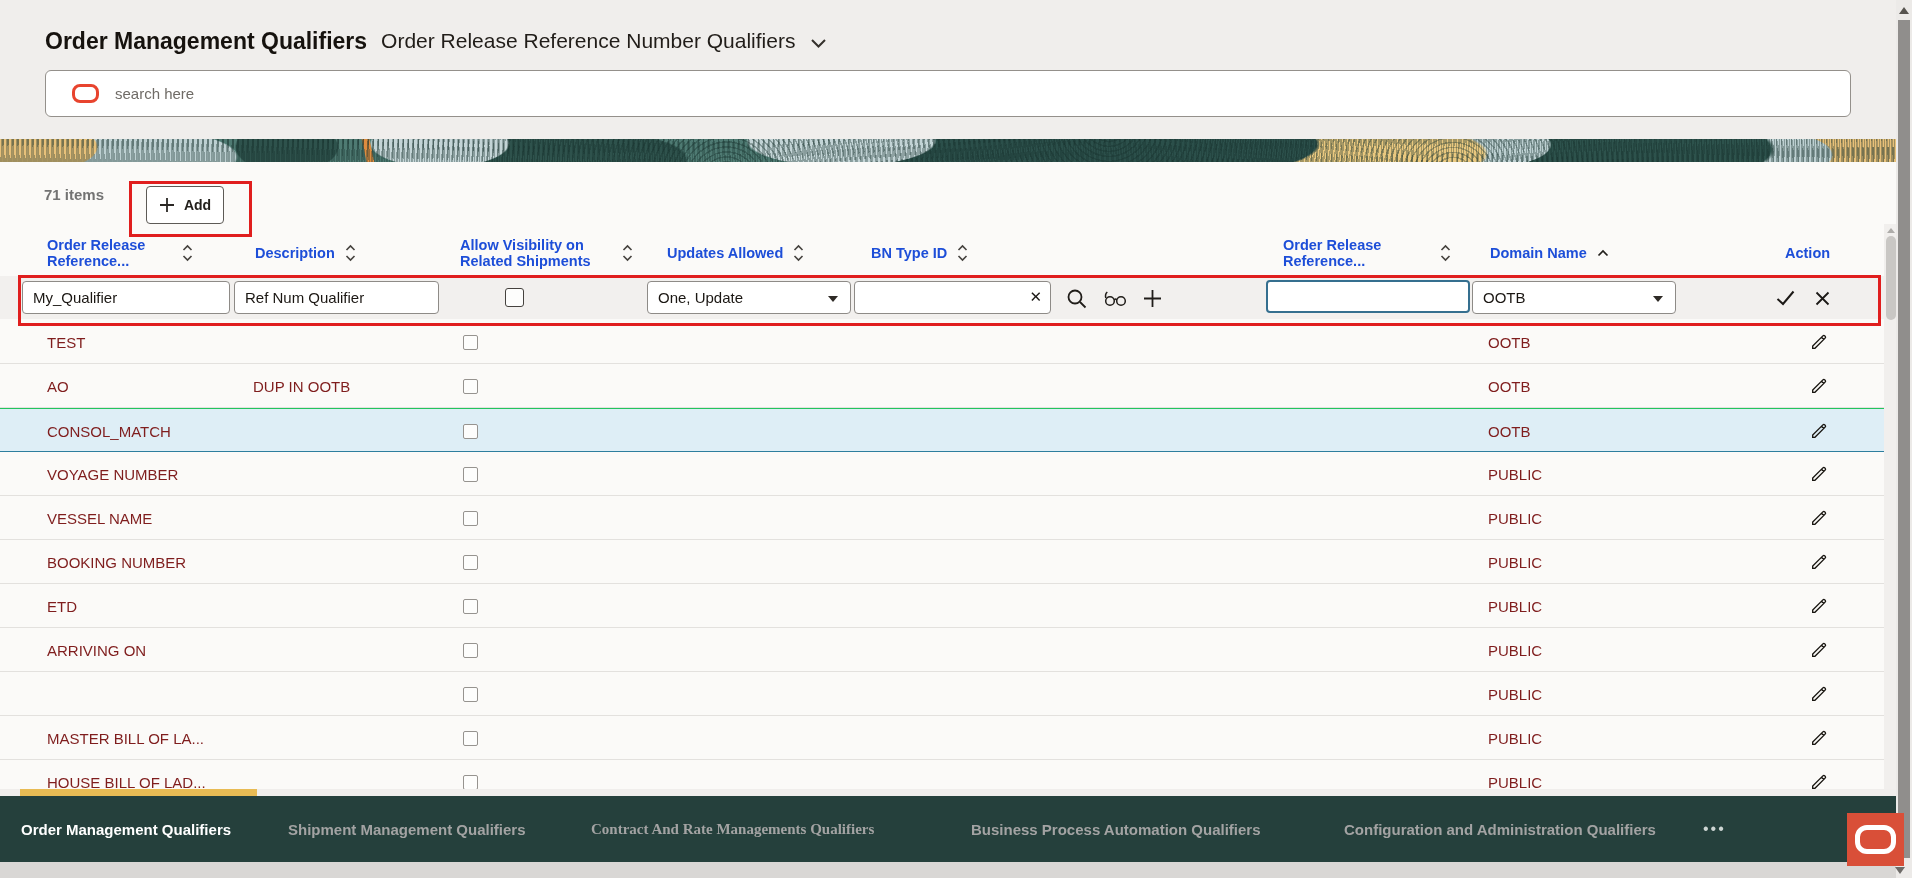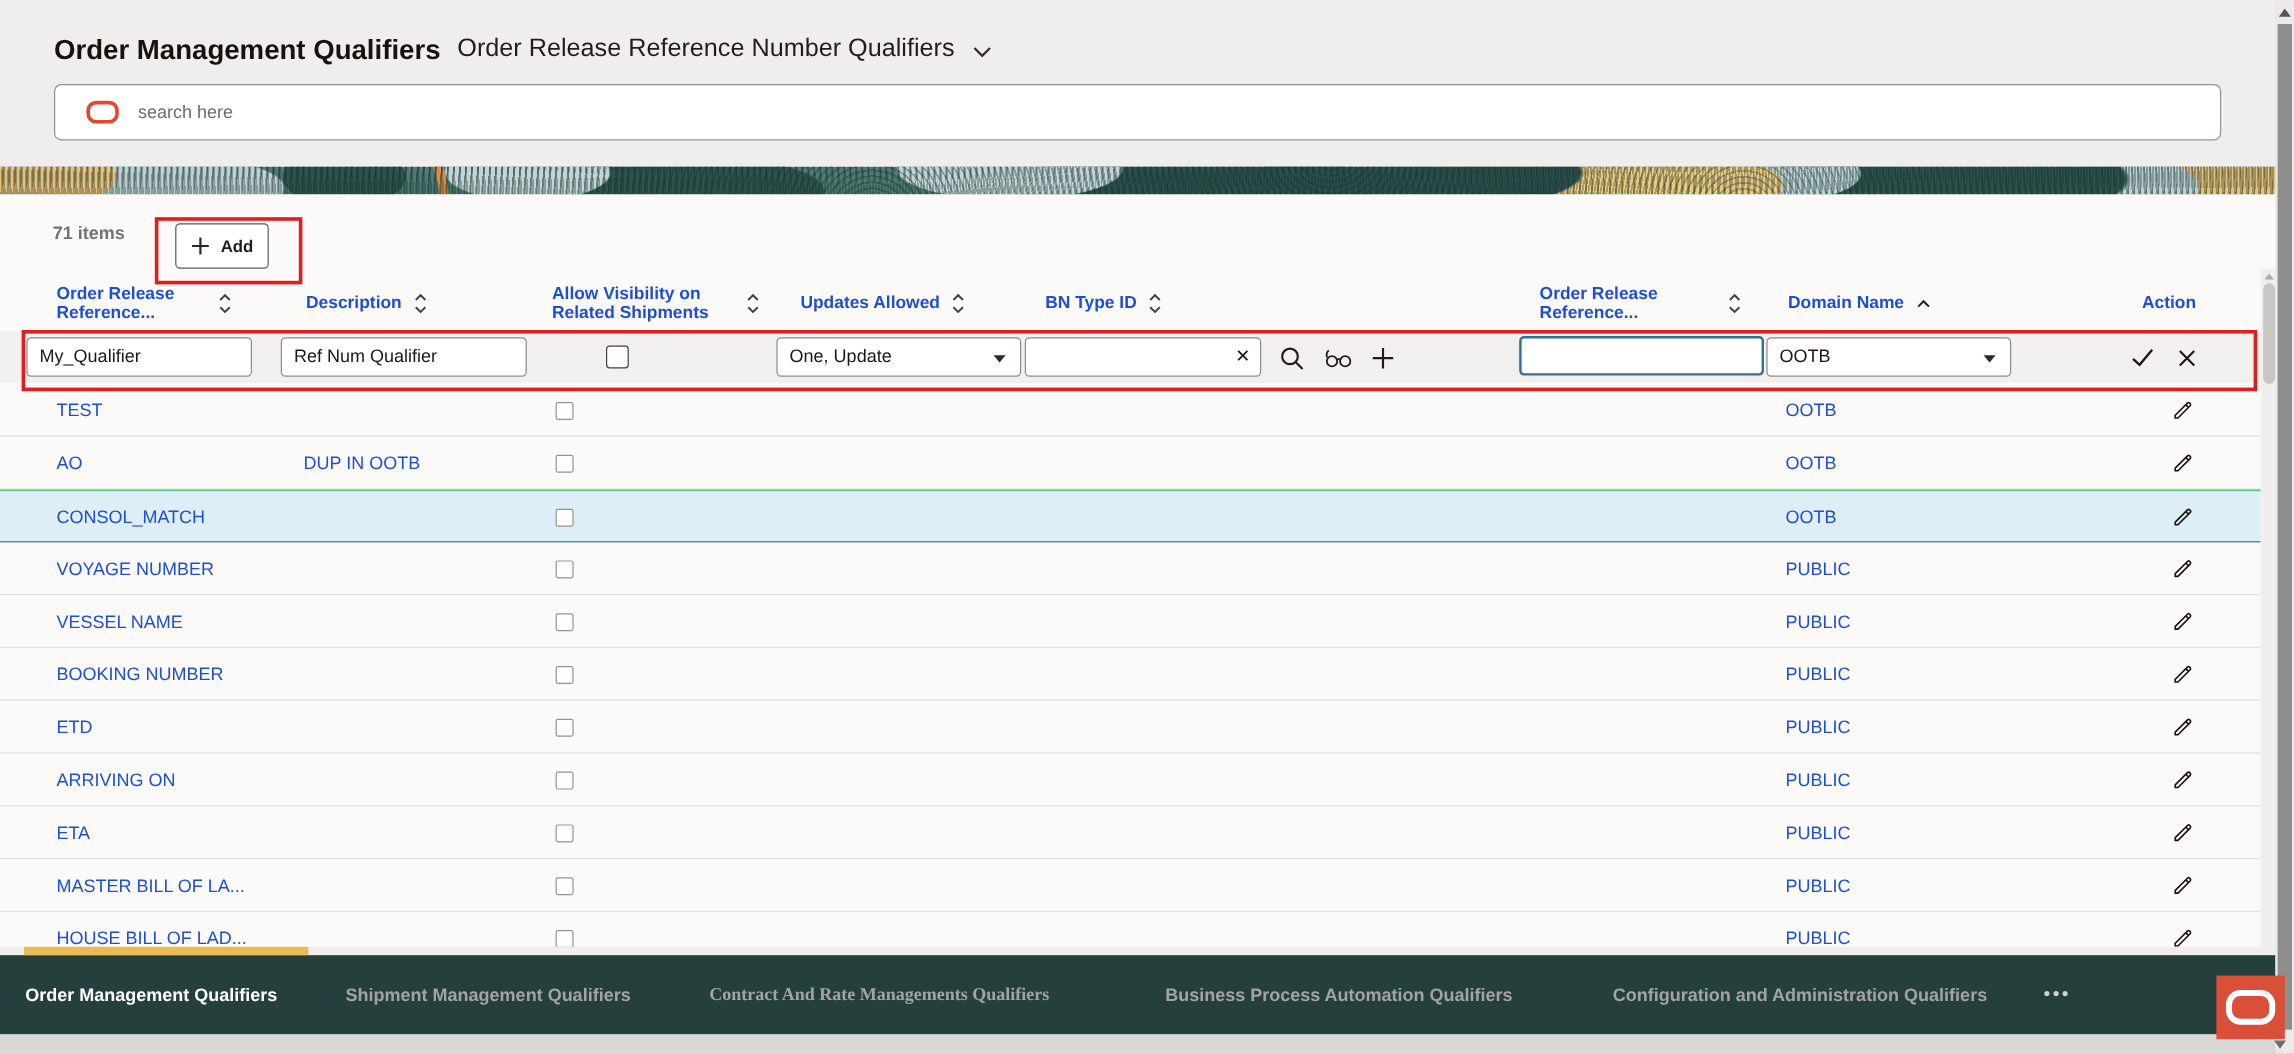--- a/index.html
+++ b/index.html
@@ -66,21 +66,21 @@
              border-right:5px solid transparent;border-top:6px solid #2e2a26;}
   .icnbtn{position:absolute;top:10px;width:24px;height:24px;background:none;border:none;padding:0;cursor:pointer;
           display:flex;align-items:center;justify-content:center;}
   .cb{display:inline-block;box-sizing:border-box;background:#fdfdfc;cursor:pointer;}
   .cb.small{width:15px;height:15px;border:1px solid #96938f;border-radius:2px;}
   .cb.big{position:absolute;left:505px;top:12px;width:19px;height:19px;border:1.5px solid #45423e;border-radius:3px;}
   .clear-x{position:absolute;right:9px;top:7px;font-size:15px;color:#1b1815;cursor:pointer;}
 
   
   .rows{position:absolute;left:0;top:158px;width:1884px;height:469px;overflow:hidden;}
-  .row{position:relative;width:100%;height:44px;box-sizing:border-box;border-bottom:1px solid #e3e1de;font-size:15px;color:#1d4ed8;}
+  .row{position:relative;width:100%;height:44px;box-sizing:border-box;border-bottom:1px solid #e3e1de;font-size:15px;color:#7f1d1d;}
   .row.selected{background:#deeef6;border-top:1px solid #22c55e;border-bottom:1px solid #2d7e9e;text-decoration:underline;}
   .cell{position:absolute;top:0;height:44px;display:flex;align-items:center;}
   .c-name{left:47px;width:200px;}
   .c-desc{left:253px;width:205px;}
   .c-cb{left:463px;}
   .c-domain{left:1488px;width:150px;}
   .c-action{left:1808px;}
   .pencil{background:none;border:none;padding:2px;cursor:pointer;}
 
   
@@ -209,21 +209,21 @@
               <polyline points="1.5,6.5 6,2 10.5,6.5" fill="none" stroke="#23201c" stroke-width="1.7"></polyline>
             </svg>
         </span>
       </div>
       <div class="th" style="left:1785px;">
         <span class="lbl">Action</span>
       </div>
     </div>
 
     <div class="editrow">
-      <input style="position: absolute; left: 22px; top: 5px; width: 188px;" value="My_Qualifier">
+      <input style="position: absolute; left: 22px; top: 5px; width: 208px;" value="My_Qualifier">
       <input style="position: absolute; left: 234px; top: 5px; width: 205px;" value="Ref Num Qualifier">
       <span class="cb big"></span>
 
       <div class="dd" style="left:647px;">
         <span>One, Update</span>
         <span class="caret"></span>
       </div>
 
       <div style="position:absolute;left:854px;top:5px;width:197px;height:33px;">
         <input style="width: 100%; padding-right: 28px;" value="">
@@ -391,21 +391,20 @@
         <div class="cell c-action">
             <button class="pencil">
               <svg width="18" height="18" viewBox="0 0 20 20">
                 <path d="M3 14.5 V17 H5.5 L16.8 5.7 a1.5 1.5 0 0 0 0-2.1 l-0.4-0.4 a1.5 1.5 0 0 0-2.1 0 Z M12.8 4.7 l2.5 2.5" fill="none" stroke="#17140f" stroke-width="1.5"></path>
               </svg>
             </button>
           </div>
       </div>
 
       <div class="row">
-        <div class="cell c-name">ETA</div>
         <div class="cell c-desc"></div>
         <div class="cell c-cb">
             <span class="cb small"></span>
           </div>
         <div class="cell c-domain">PUBLIC</div>
         <div class="cell c-action">
             <button class="pencil">
               <svg width="18" height="18" viewBox="0 0 20 20">
                 <path d="M3 14.5 V17 H5.5 L16.8 5.7 a1.5 1.5 0 0 0 0-2.1 l-0.4-0.4 a1.5 1.5 0 0 0-2.1 0 Z M12.8 4.7 l2.5 2.5" fill="none" stroke="#17140f" stroke-width="1.5"></path>
               </svg>

